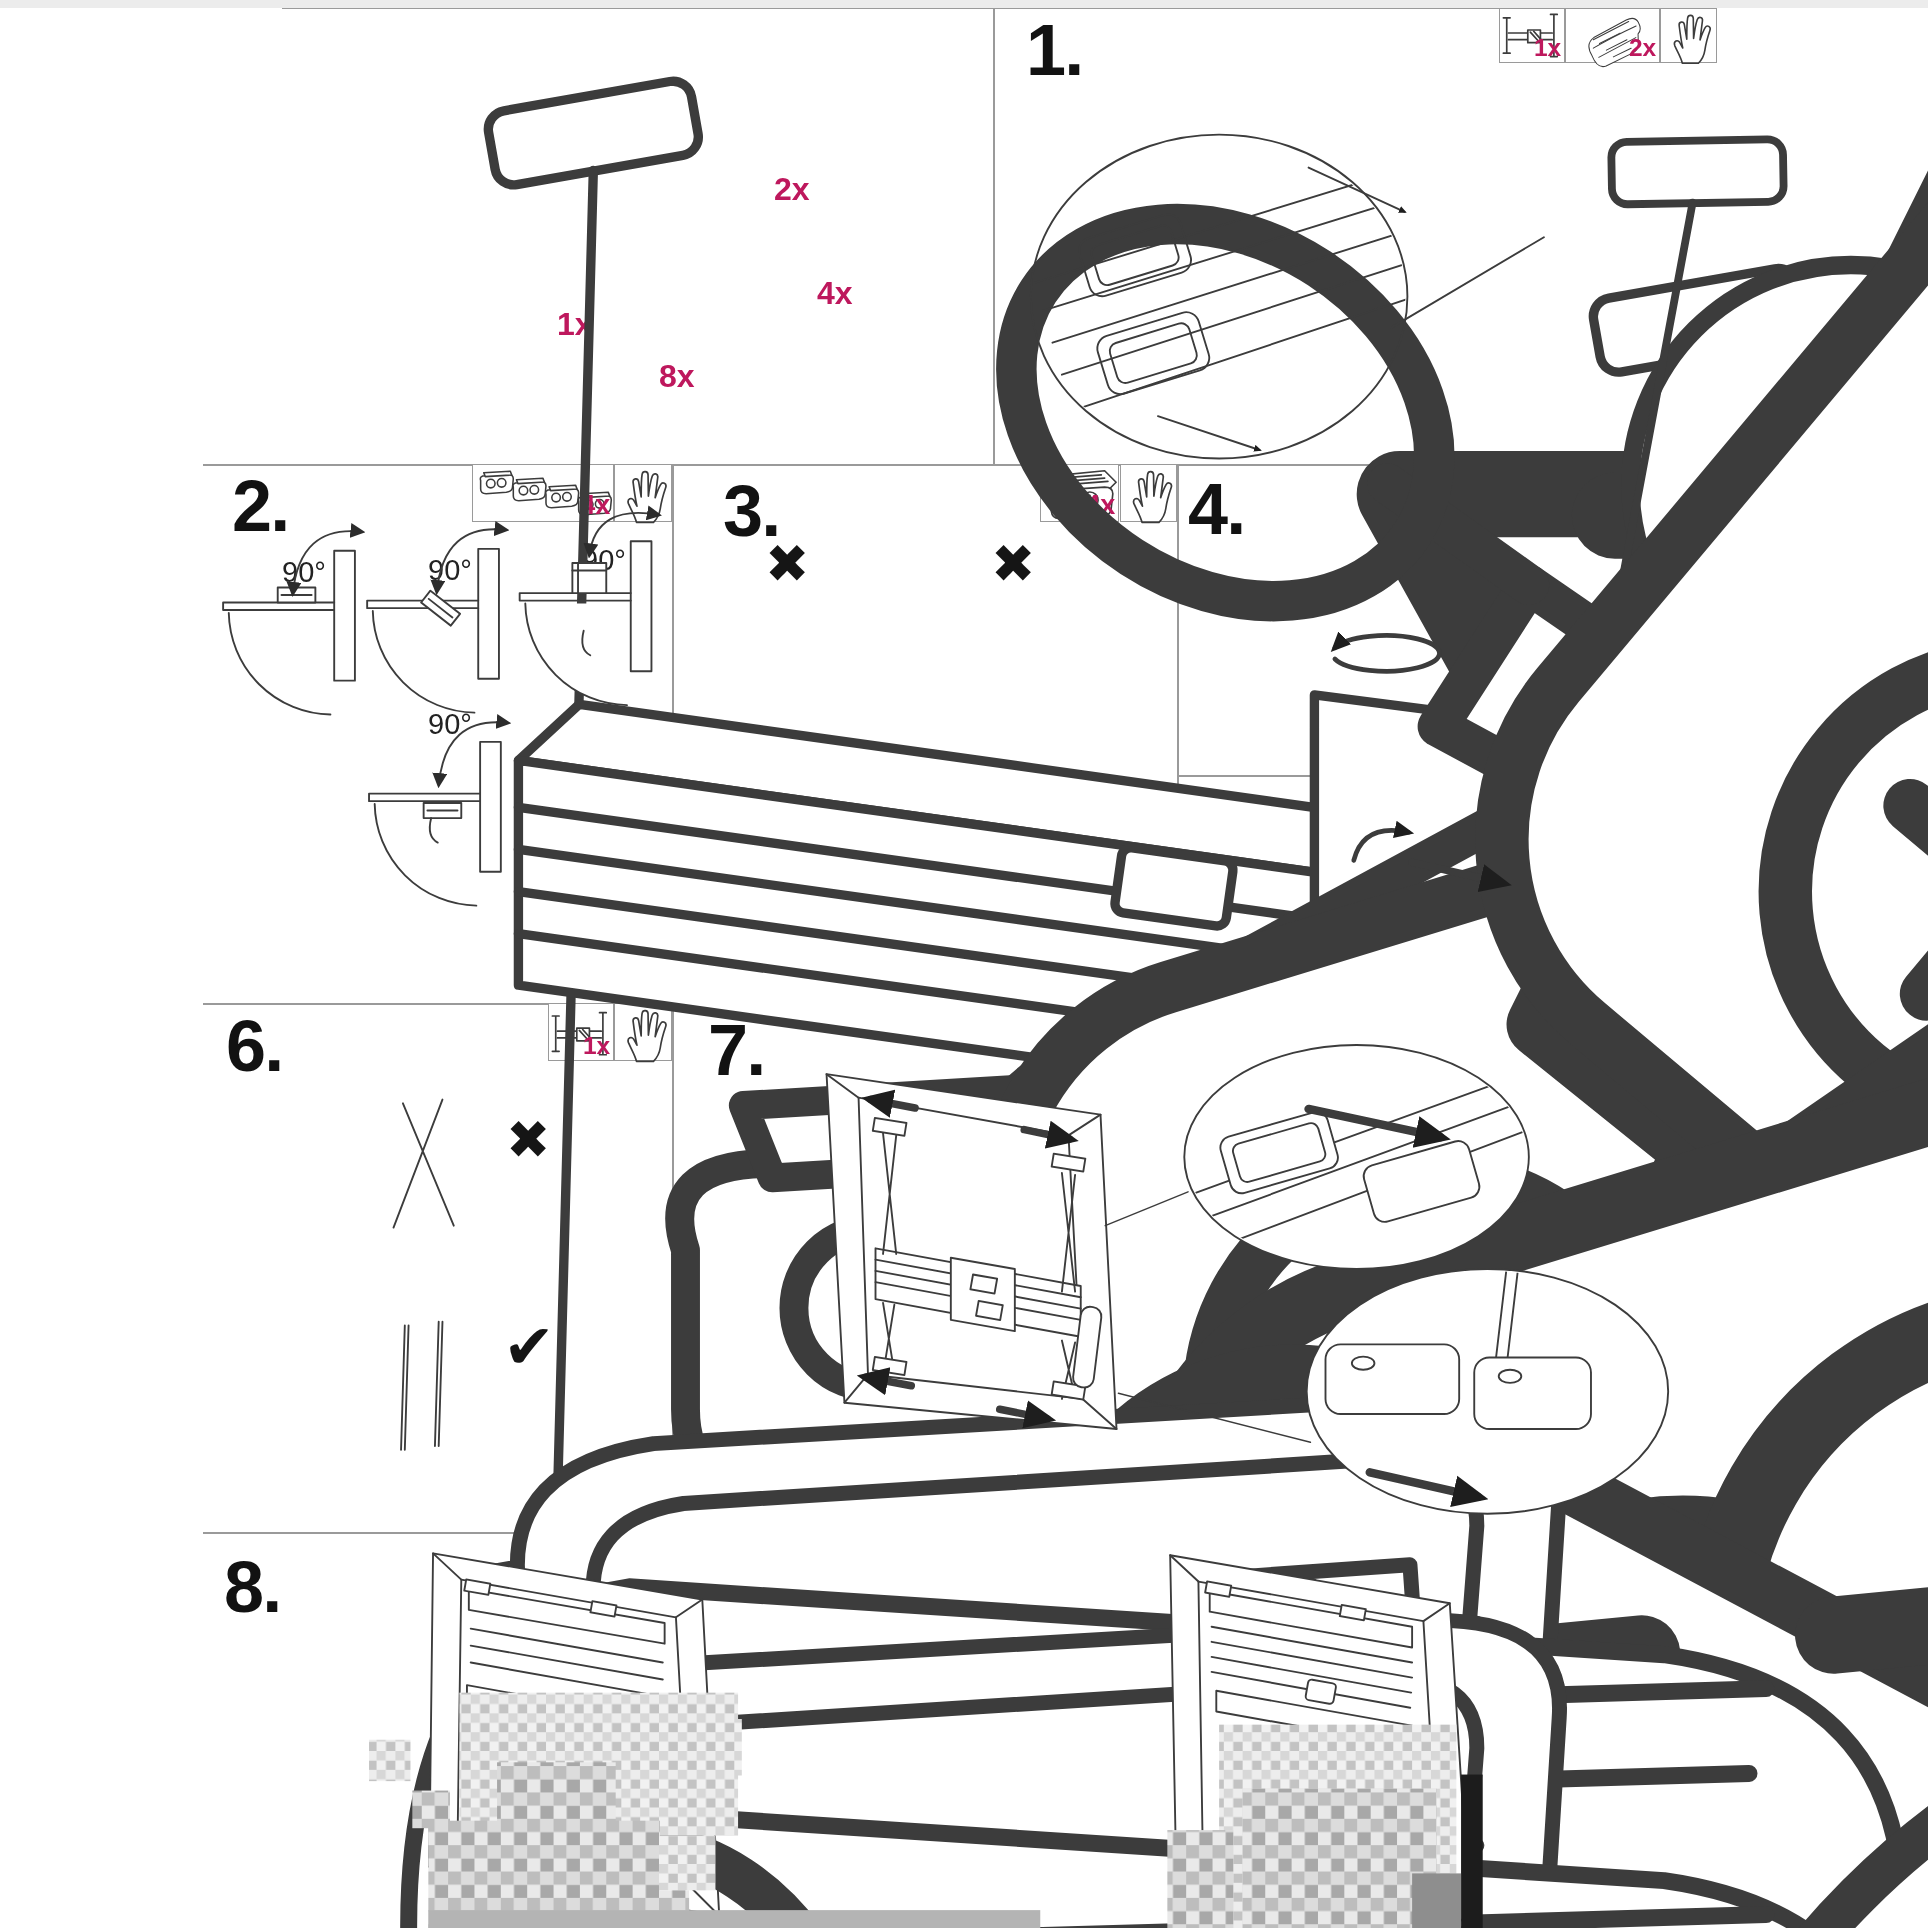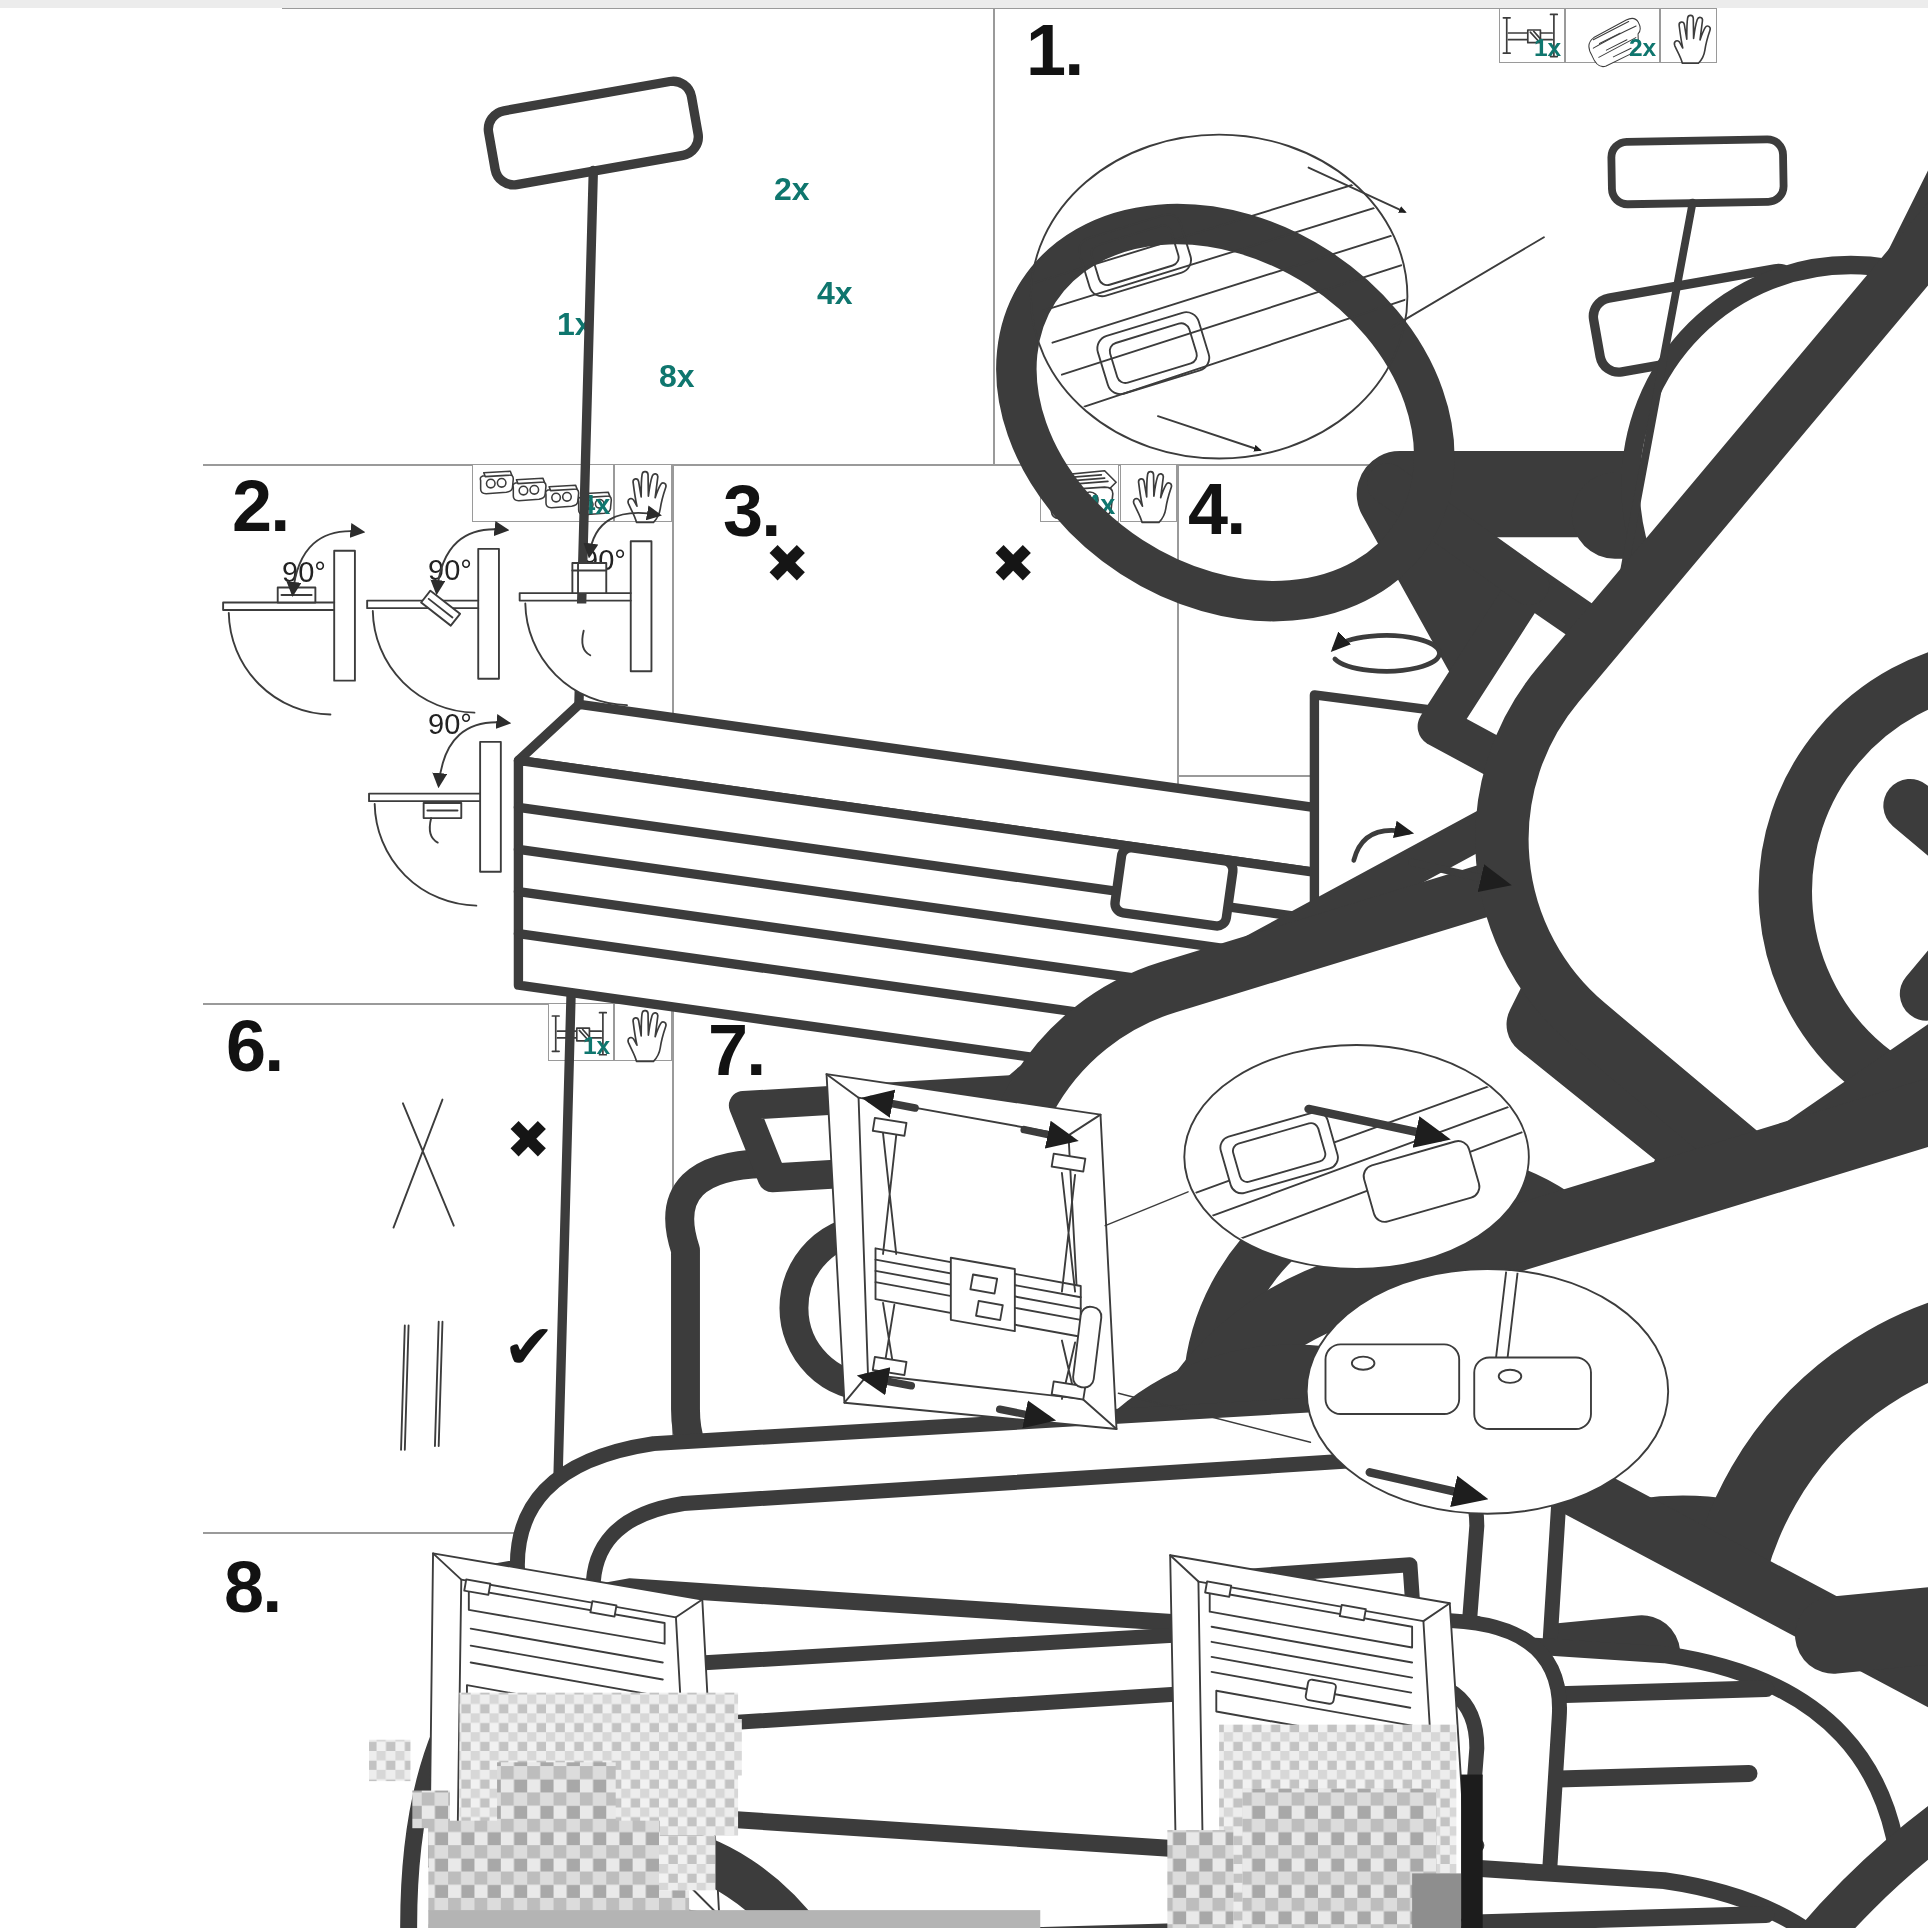--- a/index.html
+++ b/index.html
@@ -3,21 +3,21 @@
 <meta charset="utf-8">
 <style>
   html,body{margin:0;padding:0;background:#fff}
   #canvas{position:relative;width:1928px;height:1928px;background:#fff;overflow:hidden;
           font-family:"Liberation Sans",sans-serif;color:#141414}
   .abs{position:absolute}
   .hl,.vl{position:absolute;background:#9a9a9a}
   .hl{height:1.9px}.vl{width:1.9px}
   .ibox{position:absolute;border:1.9px solid #9a9a9a;background:#fff;box-sizing:border-box}
   .ibox svg{position:absolute;left:0;top:0;width:100%;height:100%}
-  .qty{position:absolute;font-weight:bold;font-size:27px;color:#0f766e}
+  .qty{position:absolute;font-weight:bold;font-size:27px;color:#be185d}
   .ibox .qty{right:2.8px;bottom:0px}
   .stepnum{position:absolute;font-weight:bold;font-size:72px;line-height:0.92;letter-spacing:-1.9px;color:#121212}
   .angle{position:absolute;font-size:29px;color:#222}
   .mark{position:absolute;color:#151515;font-family:"DejaVu Sans",sans-serif;line-height:1}
   svg{overflow:visible}
   .art{stroke:#3c3c3c;fill:none;stroke-width:2;stroke-linecap:round;stroke-linejoin:round}
 </style>
 </head>
 <body>
 

